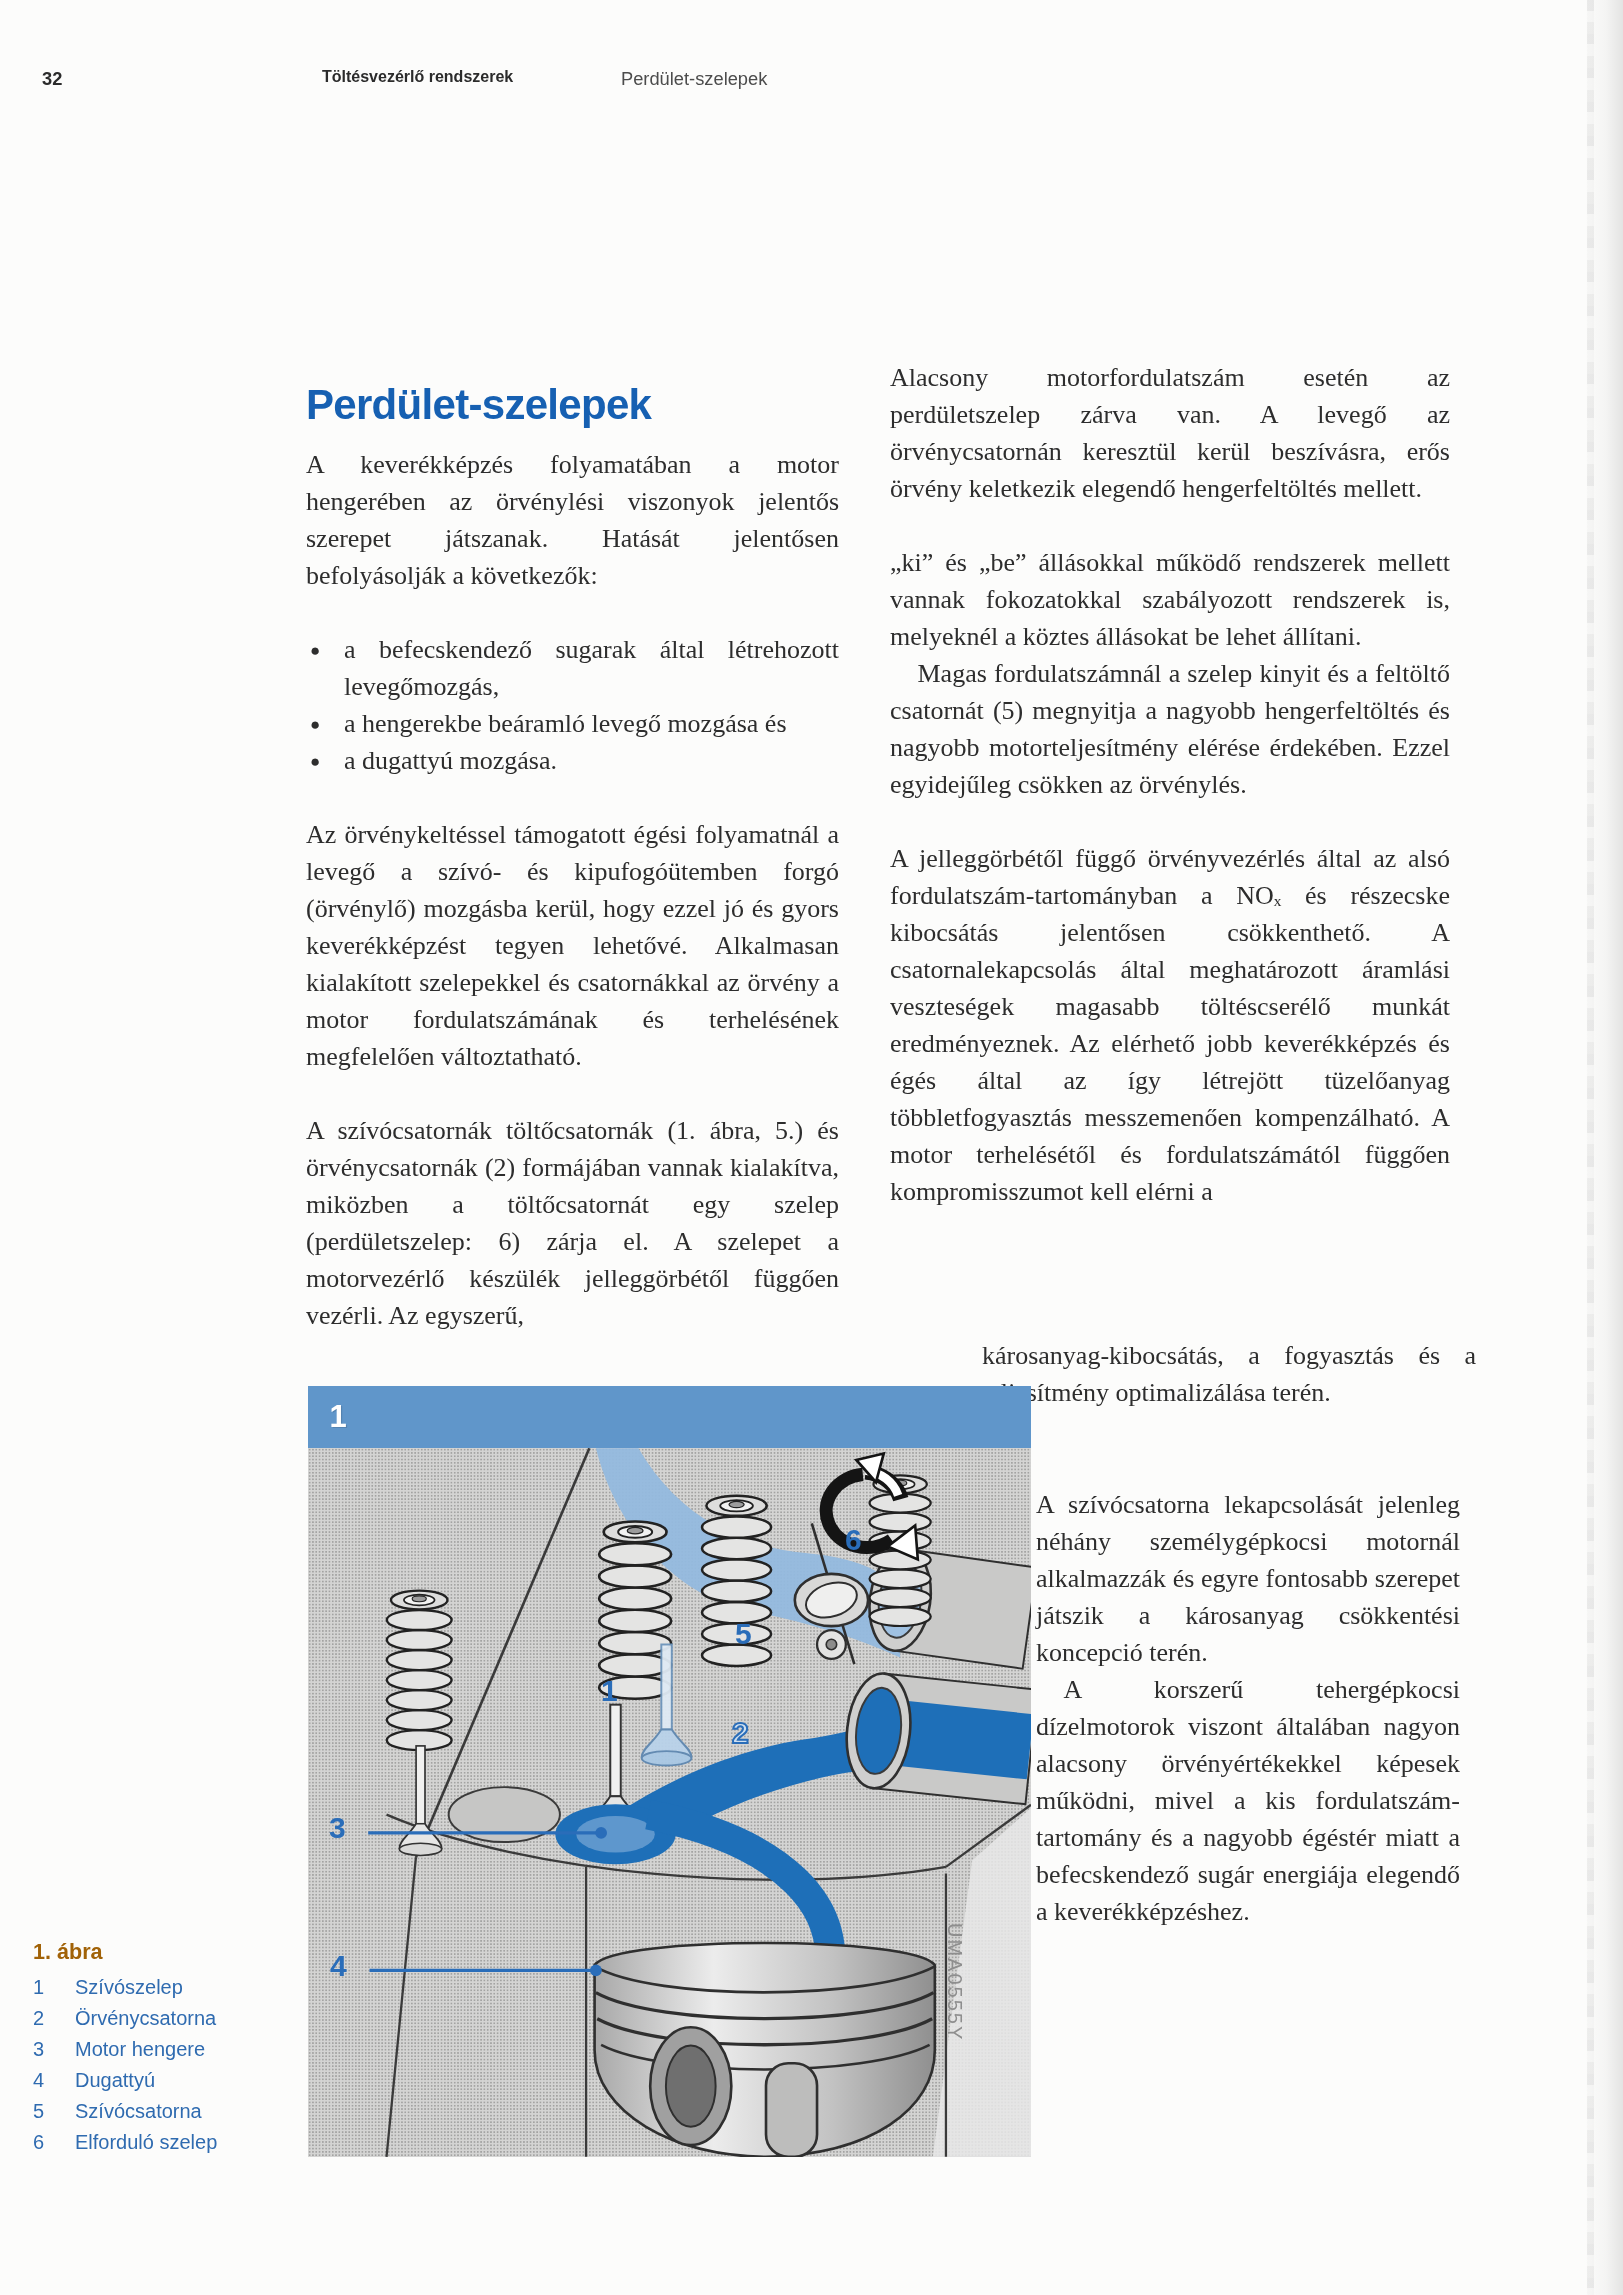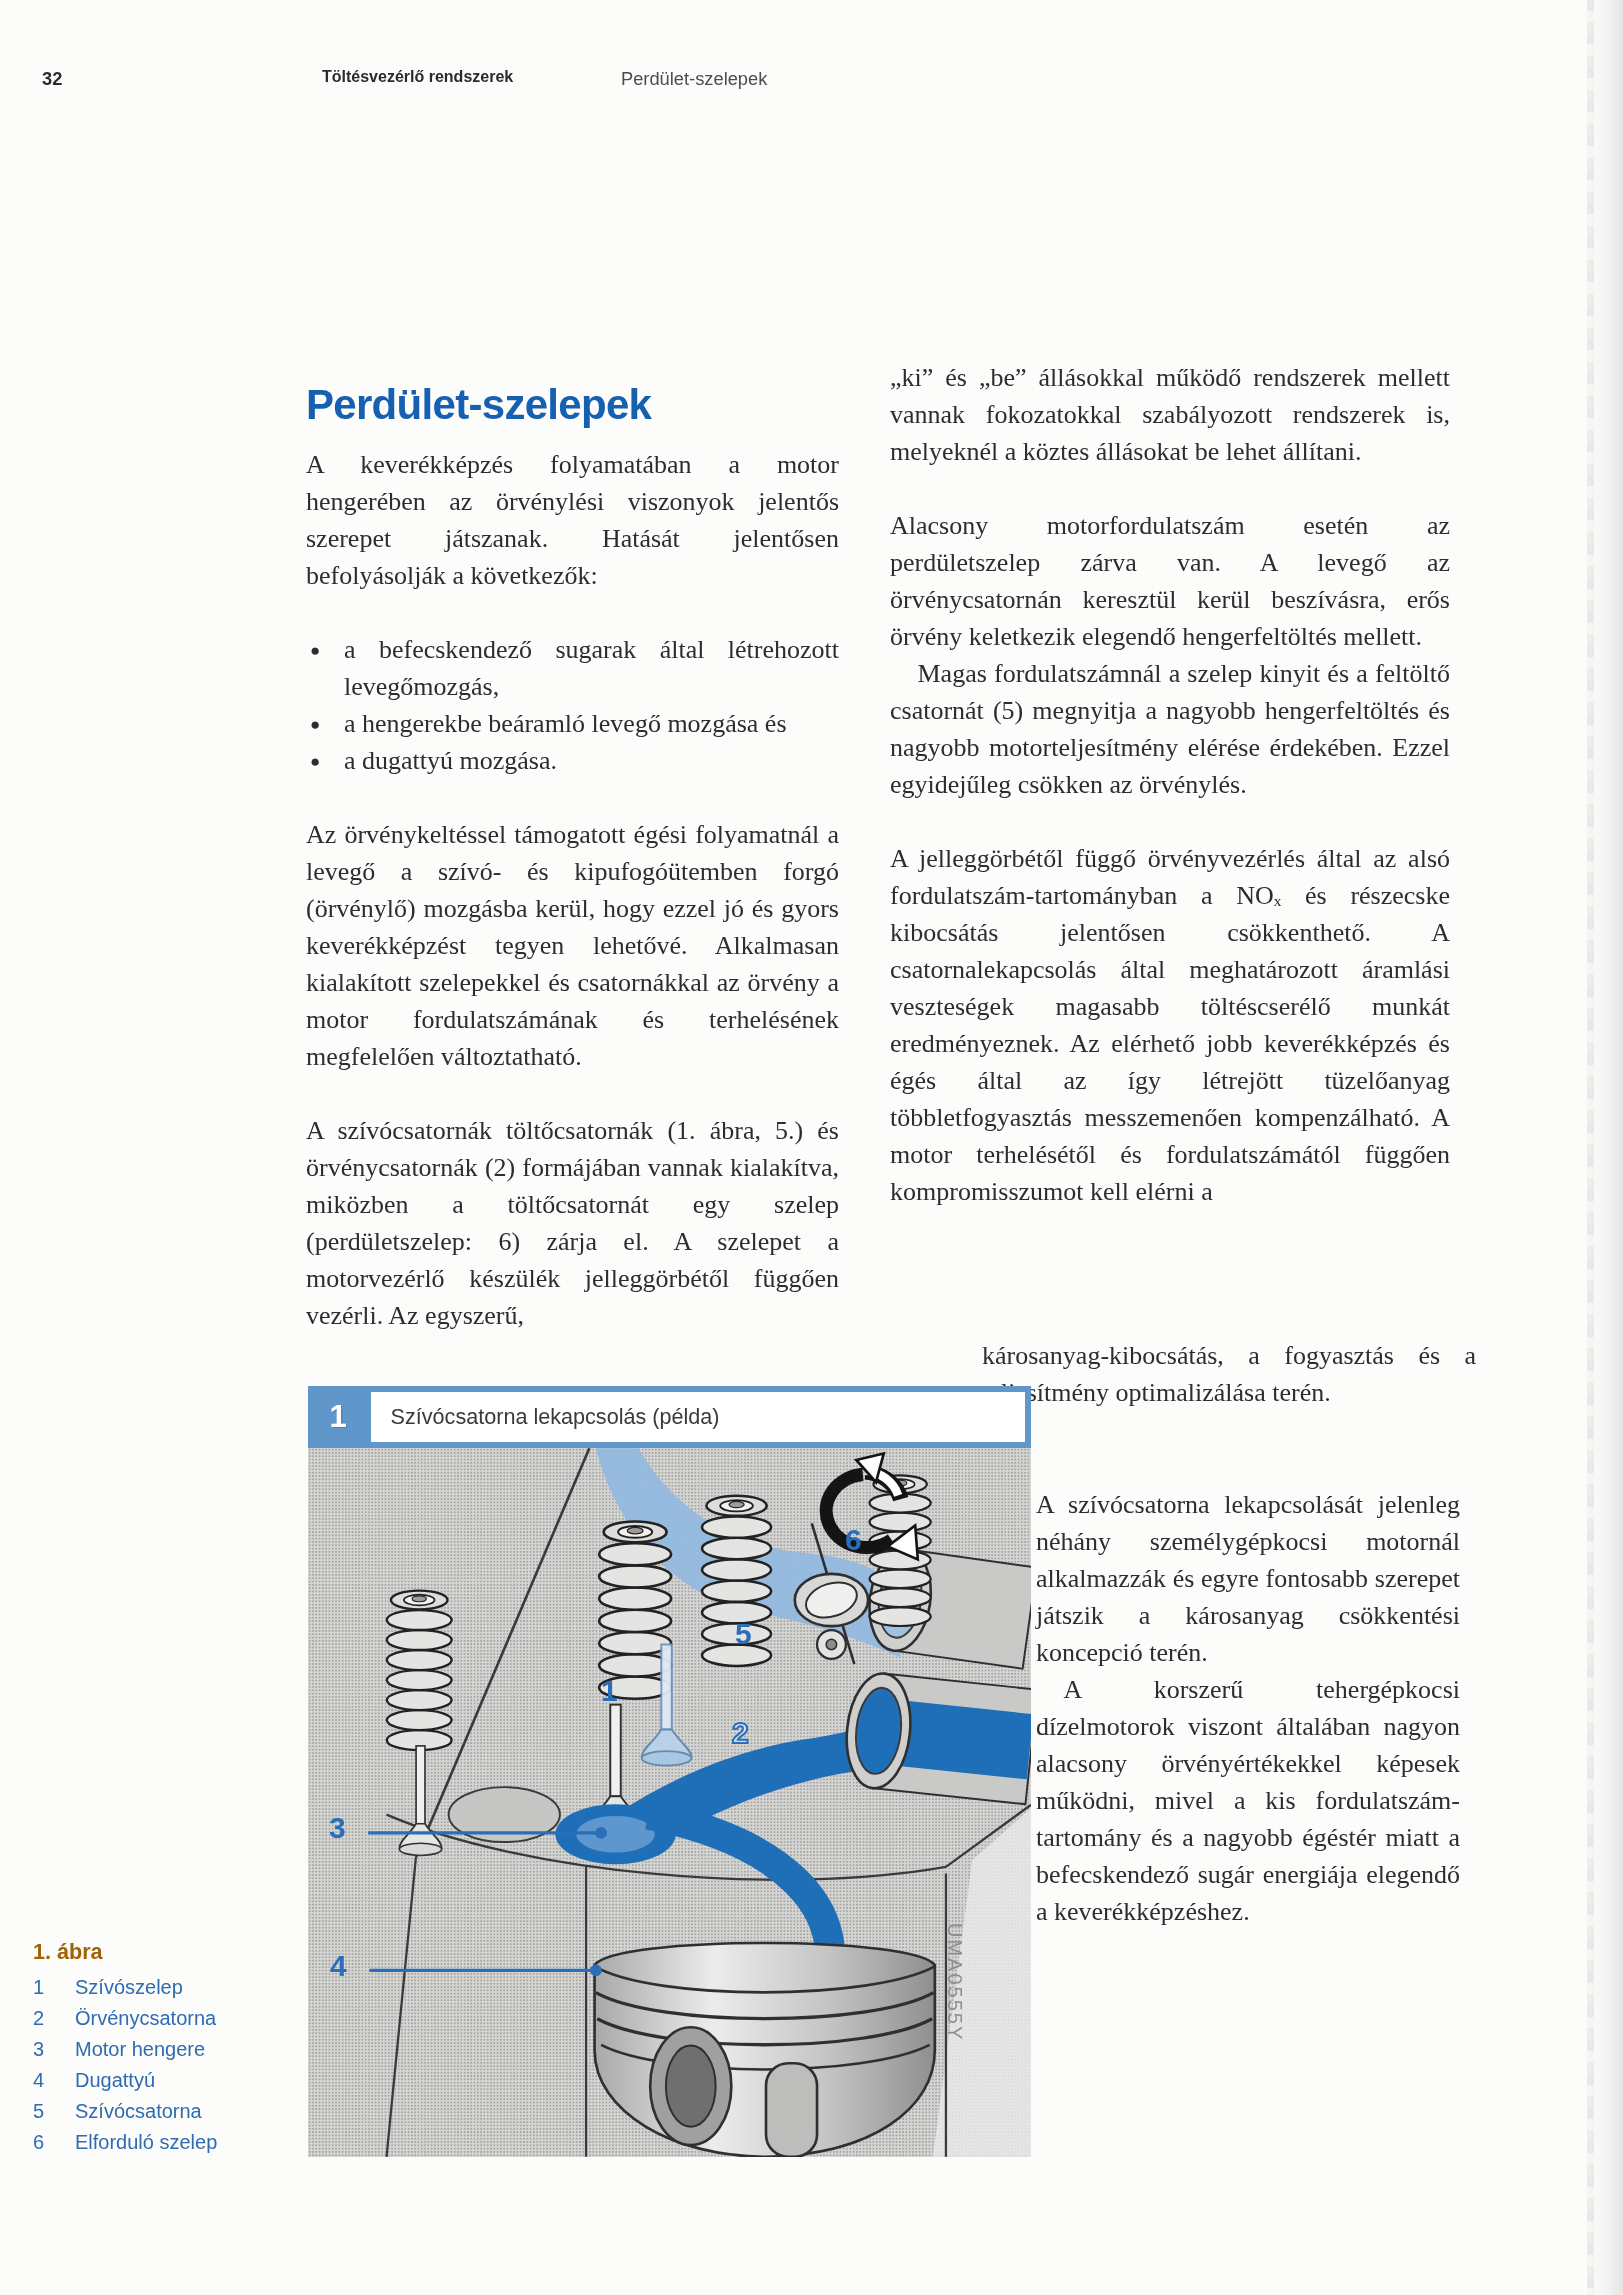--- a/index.html
+++ b/index.html
@@ -78,40 +78,37 @@
     <ul class="bullets">
       <li>a befecskendező sugarak által létrehozott levegőmozgás,</li>
       <li>a hengerekbe beáramló levegő mozgása és</li>
       <li>a dugattyú mozgása.</li>
     </ul>
     <p>Az örvénykeltéssel támogatott égési folyamatnál a levegő a szívó- és kipufogóütemben forgó (örvénylő) mozgásba kerül, hogy ezzel jó és gyors keverékképzést tegyen lehetővé. Alkalmasan kialakított szelepekkel és csatornákkal az örvény a motor fordulatszámának és terhelésének megfelelően változtatható.</p>
     <p>A szívócsatornák töltőcsatornák (1. ábra, 5.) és örvénycsatornák (2) formájában vannak kialakítva, miközben a töltőcsatornát egy szelep (perdületszelep: 6) zárja el. A szelepet a motorvezérlő készülék jelleggörbétől függően vezérli. Az egyszerű,</p>
   </div>
 
   <div class="col col-right">
+    <p>Alacsony motorfordulatszám esetén az perdületszelep zárva van. A levegő az örvénycsatornán keresztül kerül beszívásra, erős örvény keletkezik elegendő hengerfeltöltés mellett.</p>
     <p>„ki” és „be” állásokkal működő rendszerek mellett vannak fokozatokkal szabályozott rendszerek is, melyeknél a köztes állásokat be lehet állítani.</p>
-    <p>Alacsony motorfordulatszám esetén az perdületszelep zárva van. A levegő az örvénycsatornán keresztül kerül beszívásra, erős örvény keletkezik elegendő hengerfeltöltés mellett.</p>
     <p class="indent" style="margin-top:-37px;">Magas fordulatszámnál a szelep kinyit és a feltöltő csatornát (5) megnyitja a nagyobb hengerfeltöltés és nagyobb motorteljesítmény elérése érdekében. Ezzel egyidejűleg csökken az örvénylés.</p>
     <p>A jelleggörbétől függő örvényvezérlés által az alsó fordulatszám-tartományban a NOₓ és részecske kibocsátás jelentősen csökkenthető. A csatornalekapcsolás által meghatározott áramlási veszteségek magasabb töltéscserélő munkát eredményeznek. Az elérhető jobb keverékképzés és égés által az így létrejött tüzelőanyag többletfogyasztás messzemenően kompenzálható. A motor terhelésétől és fordulatszámától függően kompromisszumot kell elérni a</p>
   </div>
 
   <div class="col col-narrow-a">
     <p>károsanyag-kibocsátás, a fogyasztás és a teljesítmény optimalizálása terén.</p>
   </div>
   <div class="col col-narrow-b">
     <p>A szívócsatorna lekapcsolását jelenleg néhány személygépkocsi motornál alkalmazzák és egyre fontosabb szerepet játszik a károsanyag csökkentési koncepció terén.</p>
     <p class="indent" style="margin-top:-37px;">A korszerű tehergépkocsi dízelmotorok viszont általában nagyon alacsony örvényértékekkel képesek működni, mivel a kis fordulatszám-tartomány és a nagyobb égéstér miatt a befecskendező sugár energiája elegendő a keverékképzéshez.</p>
   </div>
 
   <div class="figure">
     <div class="fig-header">
       <div class="fig-num">1</div>
-      <div class="fig-titlebar">
-        <span class="fig-title">Szívócsatorna lekapcsolás (példa)</span>
-      </div>
     </div>
     <div class="fig-content">
       <svg width="723" height="709" viewBox="0 0 1105 1083">
         <defs>
           <linearGradient id="pg" x1="0" y1="0" x2="1" y2="0">
             <stop offset="0" stop-color="#a8a8a8"></stop>
               <stop offset="0.35" stop-color="#ececec"></stop>
             <stop offset="0.7" stop-color="#c2c2c2"></stop>
               <stop offset="1" stop-color="#8f8f8f"></stop>
           </linearGradient>

